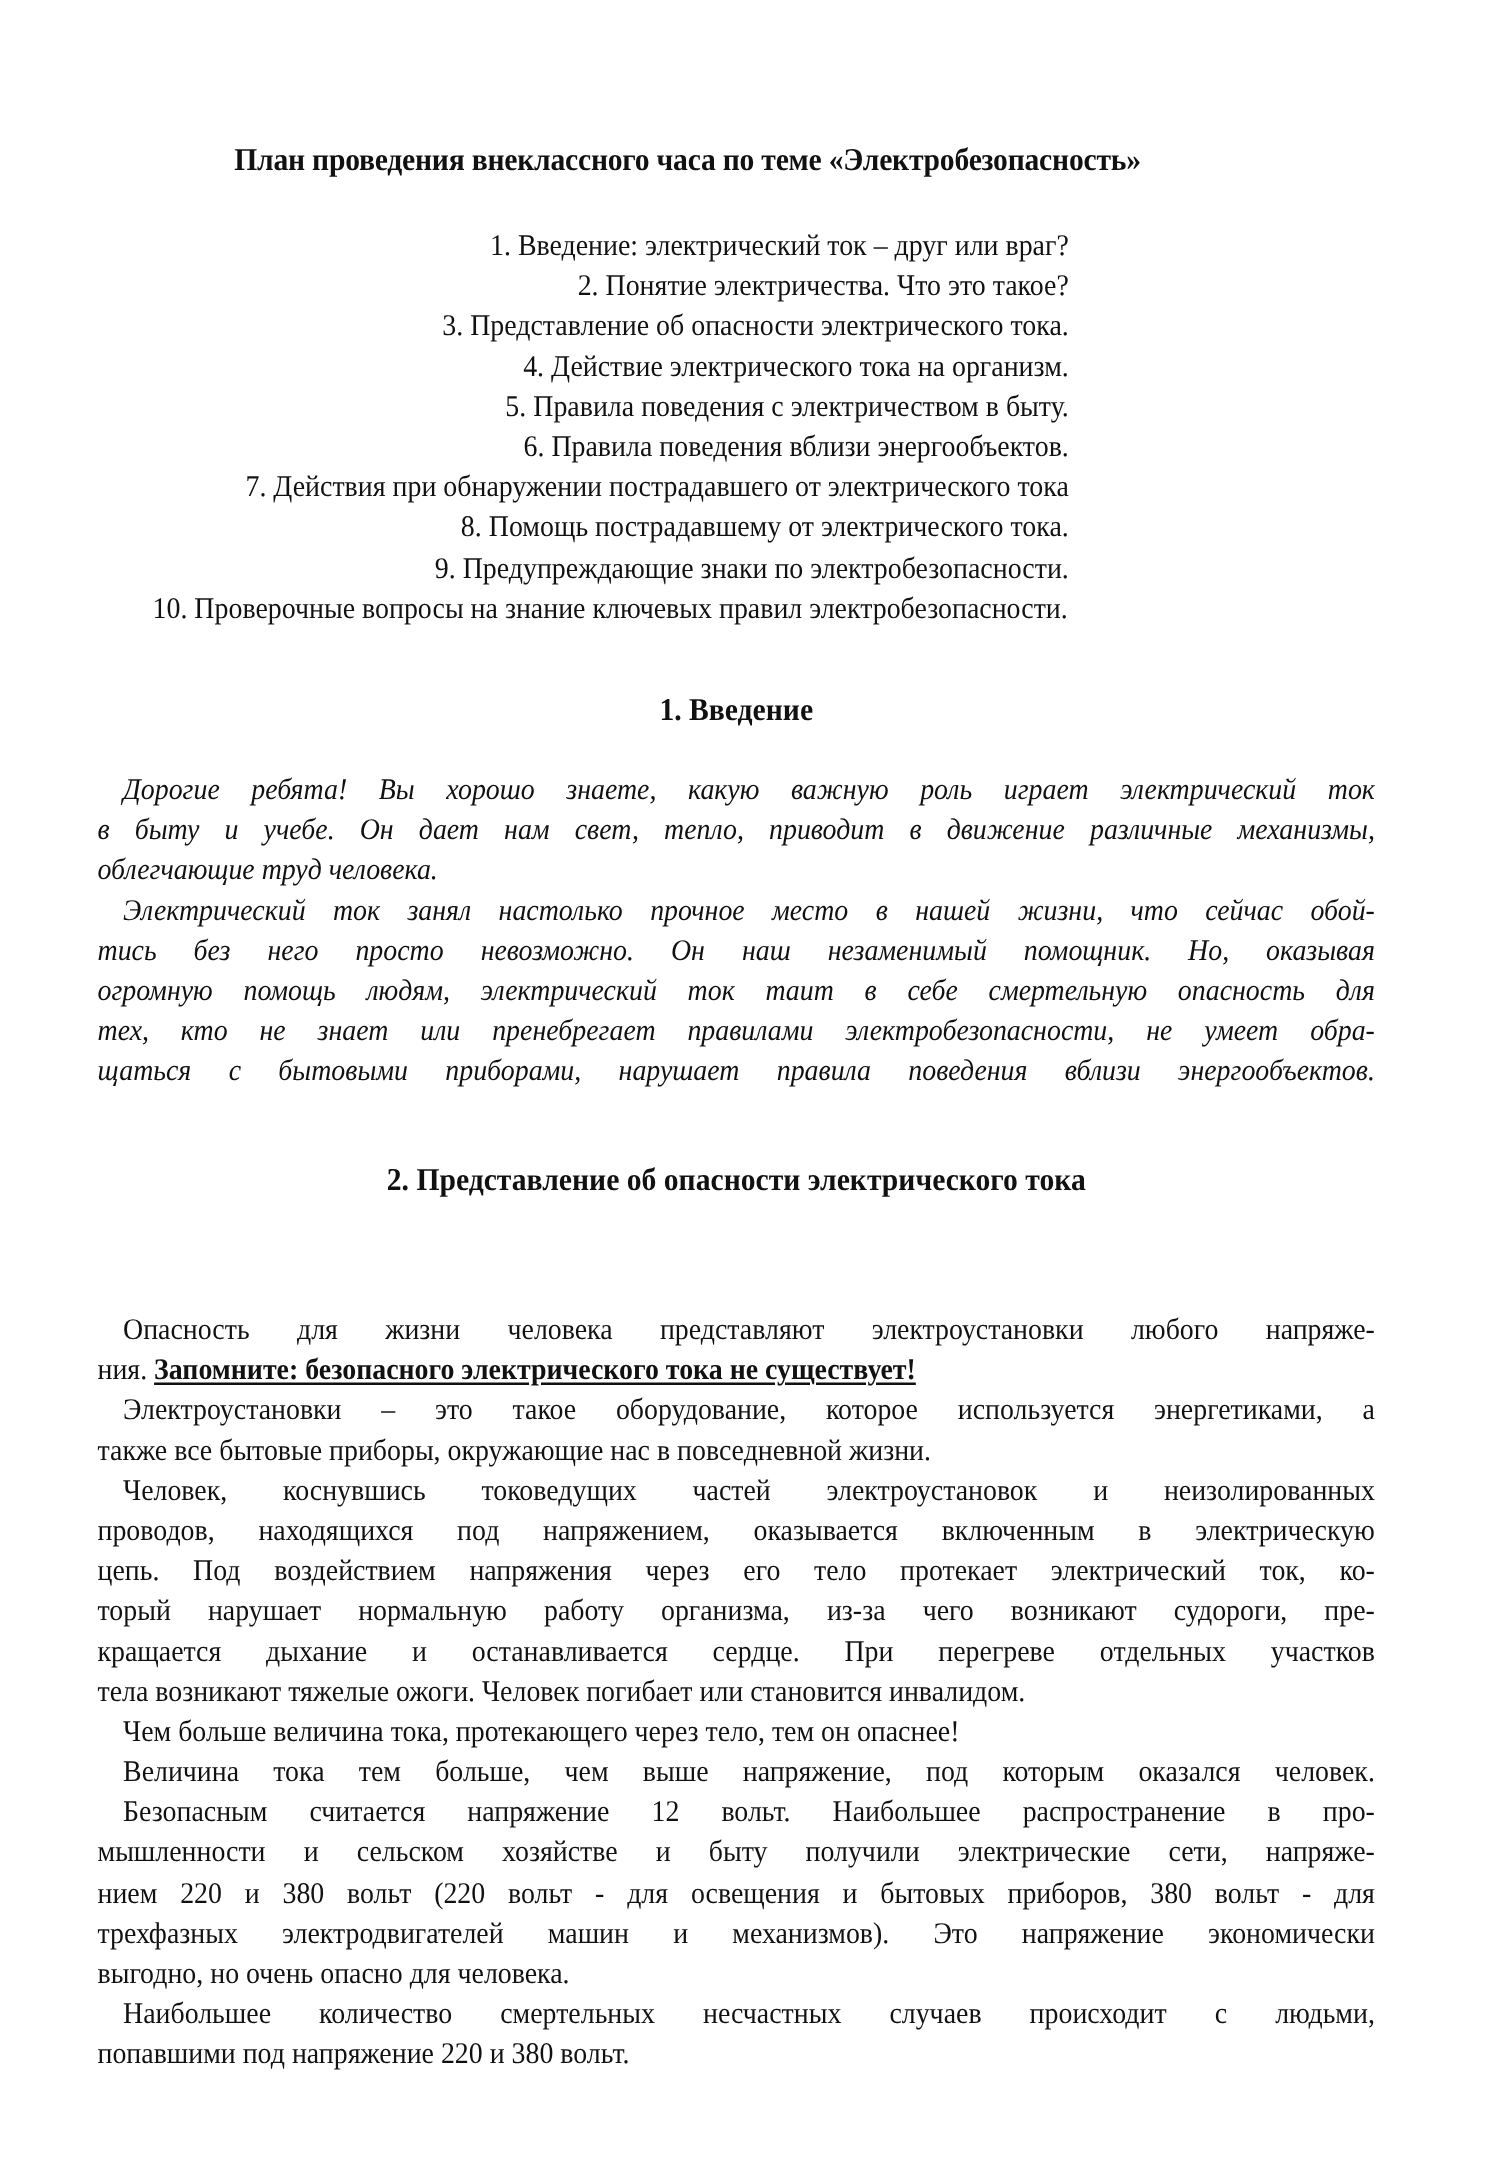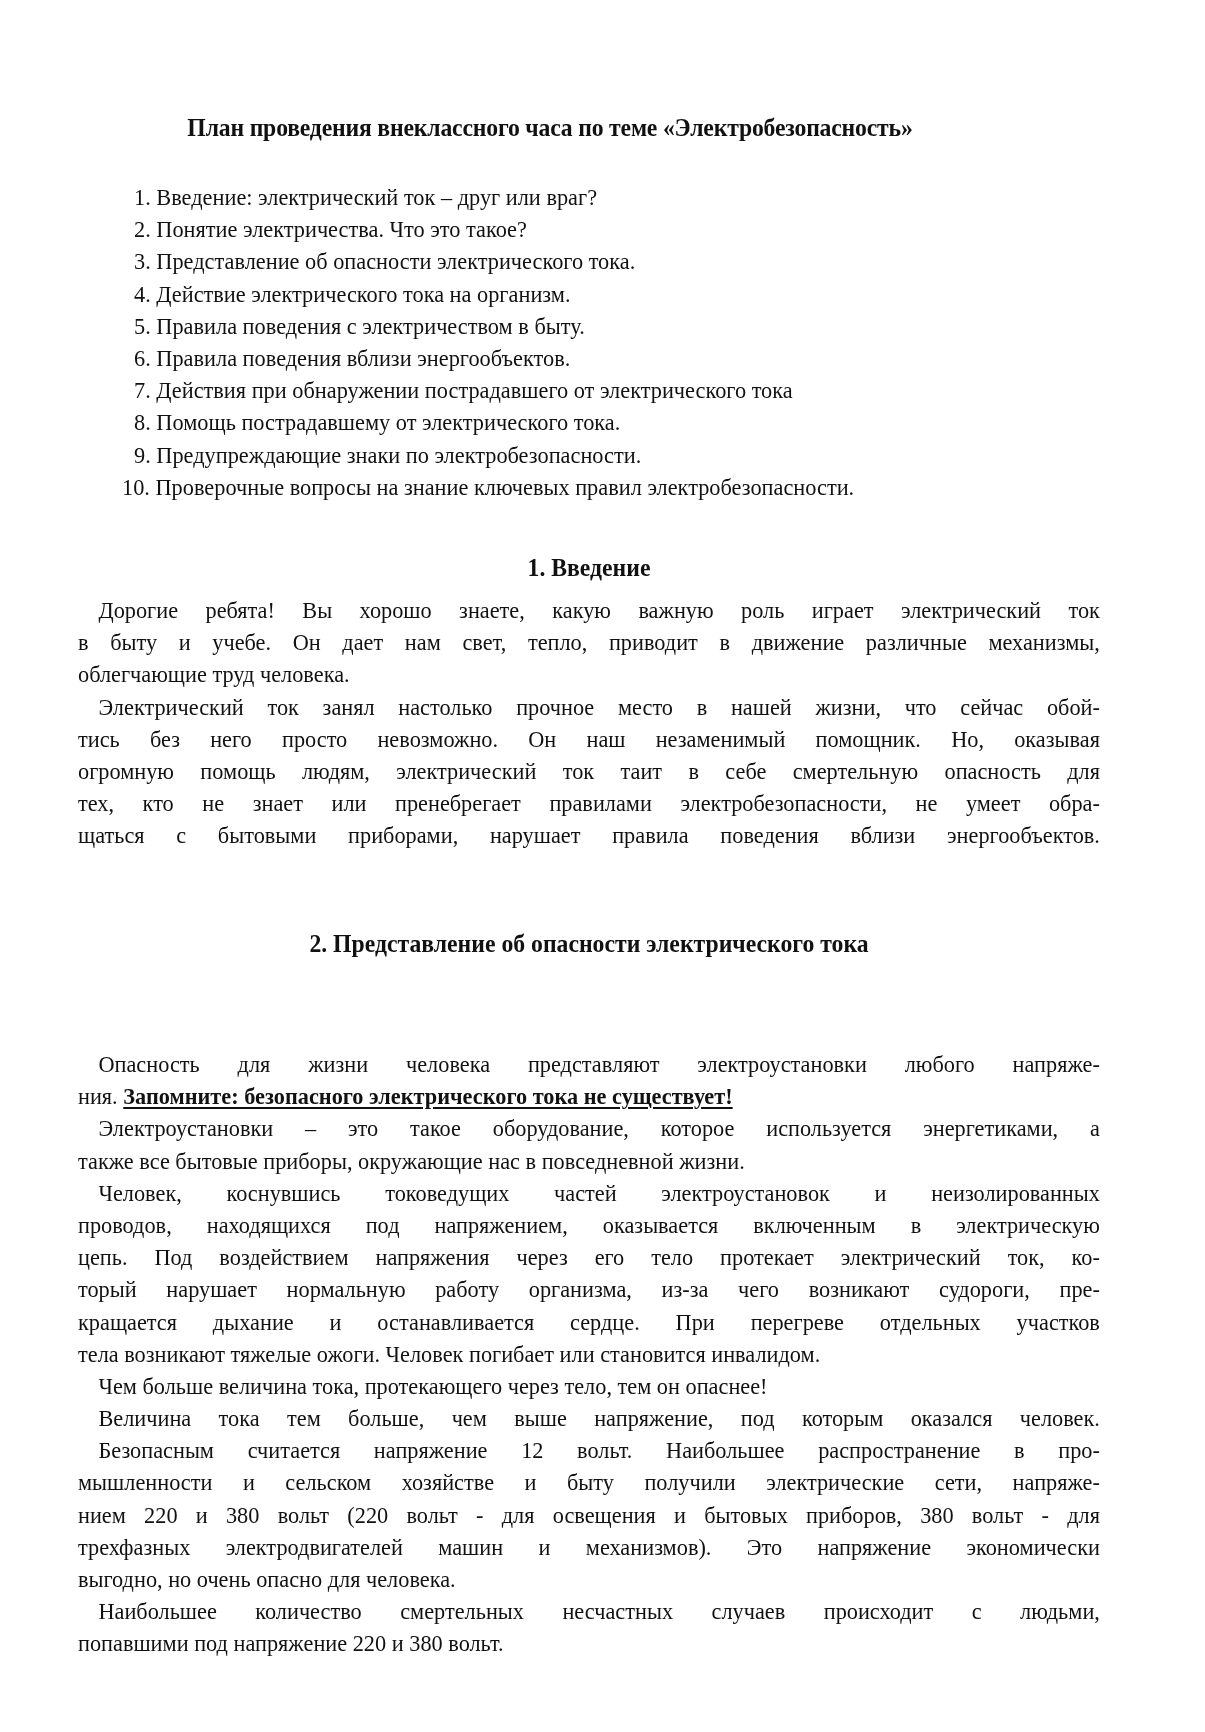--- a/index.html
+++ b/index.html
@@ -35,20 +35,21 @@
       transform: scaleX(0.93);
       transform-origin: 50% 50%;
     }
     .plan-list {
       position: absolute;
       top: 181px;
       left: 56px;
       margin: 0;
       padding: 0;
       list-style: none;
+      text-align: right;
     }
     .plan-item {
       font-size: 24px;
       line-height: 32.2px;
       height: 32.2px;
       white-space: nowrap;
       transform: scaleX(0.93);
       transform-origin: 0 50%;
     }
     .section-heading {
@@ -86,21 +87,21 @@
     .line.indent {
       padding-left: 22px;
       width: 1078px;
     }
     .emph {
       font-weight: bold;
       text-decoration: underline;
       text-decoration-thickness: 2px;
       text-underline-offset: 3px;
     }
-    .intro-block { top: 594px; }
+    .intro-block { top: 616px; font-style: italic; }
     .danger-block { top: 1048px; }
   </style>
 </head>
 <body>
 
 <div class="page">
 
   <div class="doc-title">План проведения внеклассного часа по теме «Электробезопасность»</div>
 
   <ol class="plan-list">

